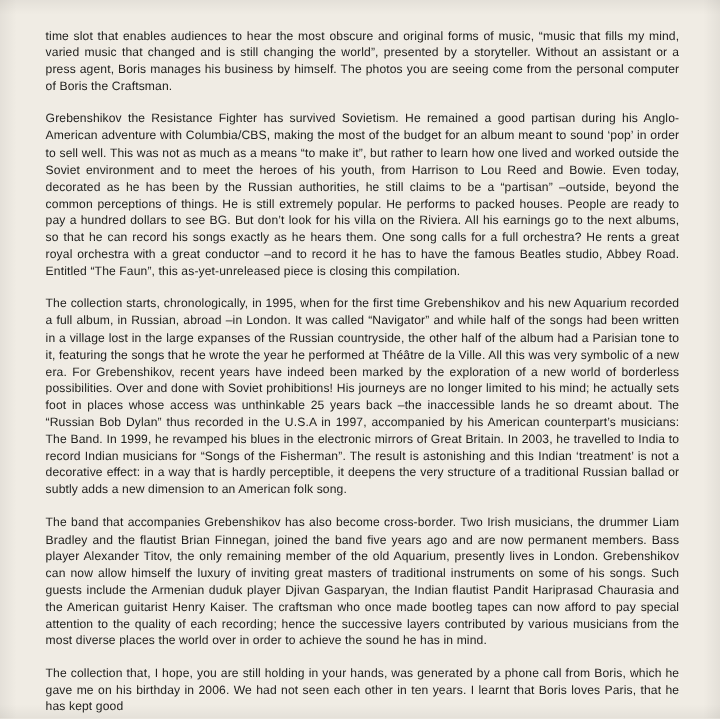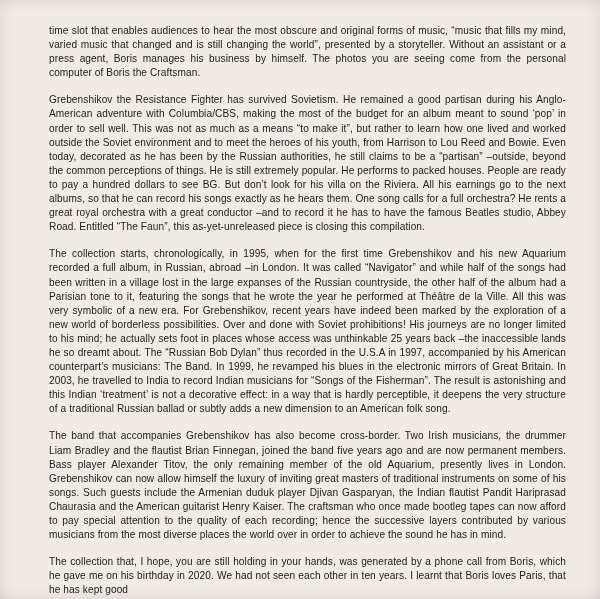--- a/index.html
+++ b/index.html
@@ -28,30 +28,30 @@
   }
   .booklet-text {
     color: #20201e;
     font-size: 10.1px;
     line-height: 14.1px;
     text-align: justify;
     text-justify: inter-word;
     letter-spacing: 0.01em;
   }
   .booklet-text p {
-    margin: 0 0 13px 15px;
+    margin: 0 0 13px 4px;
   }
   .booklet-text p:last-child {
     margin-bottom: 0;
   }
 </style>
 </head>
 <body>
 
 <div class="page">
   <div class="booklet-text">
     <p>time slot that enables audiences to hear the most obscure and original forms of music, “music that fills my mind, varied music that changed and is still changing the world”, presented by a storyteller. Without an assistant or a press agent, Boris manages his business by himself. The photos you are seeing come from the personal computer of Boris the Craftsman.</p>
     <p>Grebenshikov the Resistance Fighter has survived Sovietism. He remained a good partisan during his Anglo-American adventure with Columbia/CBS, making the most of the budget for an album meant to sound ‘pop’ in order to sell well. This was not as much as a means “to make it”, but rather to learn how one lived and worked outside the Soviet environment and to meet the heroes of his youth, from Harrison to Lou Reed and Bowie. Even today, decorated as he has been by the Russian authorities, he still claims to be a “partisan” –outside, beyond the common perceptions of things. He is still extremely popular. He performs to packed houses. People are ready to pay a hundred dollars to see BG. But don’t look for his villa on the Riviera. All his earnings go to the next albums, so that he can record his songs exactly as he hears them. One song calls for a full orchestra? He rents a great royal orchestra with a great conductor –and to record it he has to have the famous Beatles studio, Abbey Road. Entitled “The Faun”, this as-yet-unreleased piece is closing this compilation.</p>
     <p>The collection starts, chronologically, in 1995, when for the first time Grebenshikov and his new Aquarium recorded a full album, in Russian, abroad –in London.  It was called “Navigator” and while half of the songs had been written in a village lost in the large expanses of the Russian countryside, the other half of the album had a Parisian tone to it, featuring the songs that he wrote the year he performed at Théâtre de la Ville. All this was very symbolic of a new era. For Grebenshikov, recent years have indeed been marked by the exploration of a new world of borderless possibilities. Over and done with Soviet prohibitions! His journeys are no longer limited to his mind; he actually sets foot in places whose access was unthinkable 25 years back –the inaccessible lands he so dreamt about. The “Russian Bob Dylan” thus recorded in the U.S.A in 1997, accompanied by his American counterpart’s musicians: The Band. In 1999, he revamped his blues in the electronic mirrors of Great Britain. In 2003, he travelled to India to record Indian musicians for “Songs of the Fisherman”. The result is astonishing and this Indian ‘treatment’ is not a decorative effect: in a way that is hardly perceptible, it deepens the very structure of a traditional Russian ballad or subtly adds a new dimension to an American folk song.</p>
     <p>The band that accompanies Grebenshikov has also become cross-border. Two Irish musicians, the drummer Liam Bradley and the flautist Brian Finnegan, joined the band five years ago and are now permanent members. Bass player Alexander Titov, the only remaining member of the old Aquarium, presently lives in London. Grebenshikov can now allow himself the luxury of inviting great masters of traditional instruments on some of his songs. Such guests include the Armenian duduk player Djivan Gasparyan, the Indian flautist Pandit Hariprasad Chaurasia and the American guitarist Henry Kaiser. The craftsman who once made bootleg tapes can now afford to pay special attention to the quality of each recording; hence the successive layers contributed by various musicians from the most diverse places the world over in order to achieve the sound he has in mind.</p>
-    <p>The collection that, I hope, you are still holding in your hands, was generated by a phone call from Boris, which he gave me on his birthday in 2020. We had not seen each other in ten years. I learnt that Boris loves Paris, that he has kept good</p>
+    <p>The collection that, I hope, you are still holding in your hands, was generated by a phone call from Boris, which he gave me on his birthday in 2006. We had not seen each other in ten years. I learnt that Boris loves Paris, that he has kept good</p>
   </div>
 </div>
 
 </body></html>

